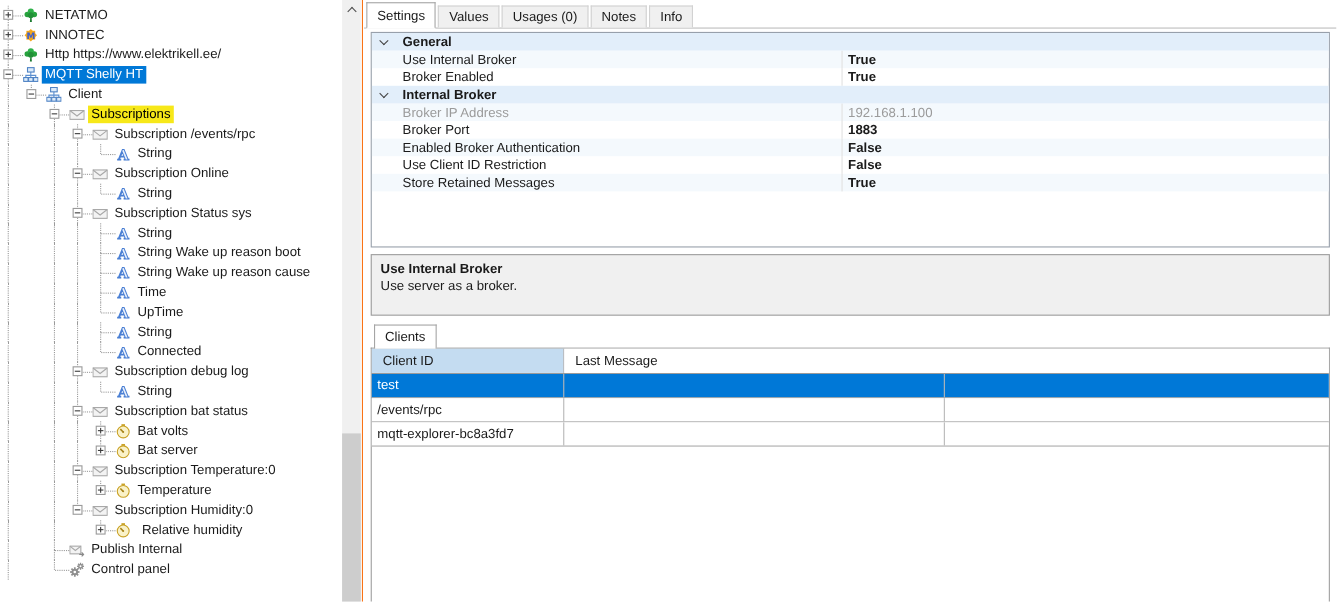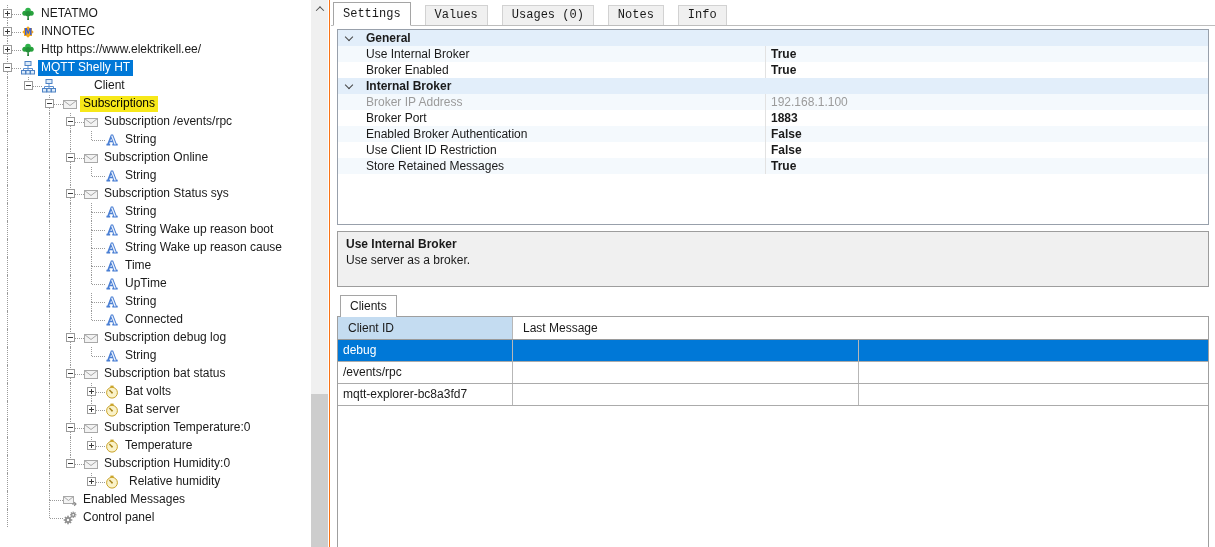--- a/index.html
+++ b/index.html
@@ -25,21 +25,21 @@
   .node-label.selected { background:#0078d7; color:#ffffff; }
   .node-label.highlight { background:#f7e819; color:#000; }
   
   .scrollbar { position:absolute; top:0; right:1px; width:17px; height:547px; background:#f0f0f0; }
   .sb-btn { position:absolute; top:0; left:0; width:17px; height:17px; display:flex; align-items:center; justify-content:center; }
   .chev-up { width:6px; height:6px; border-left:1.6px solid #505050; border-top:1.6px solid #505050; transform:rotate(45deg) translate(1px,1px); }
   .sb-thumb { position:absolute; left:0; top:394px; bottom:0; width:17px; background:#cdcdcd; }
   
   .right-pane { position:absolute; left:331px; top:0; width:884px; height:547px; background:#fff; }
   .tabstrip { position:absolute; left:0; top:0; width:884px; height:26px; display:flex; align-items:flex-end; padding-left:2px; border-bottom:1px solid #bdbdbd; }
-  .tab { height:20px; line-height:19px; padding:0 9px; background:#f0f0f0; border:1px solid #d2d2d2; border-bottom:none; margin-right:14px; cursor:default;font-family:Liberation Mono, monospace; }
+  .tab { height:20px; line-height:19px; padding:0 9px; background:#f0f0f0; border:1px solid #d2d2d2; border-bottom:none; margin-right:2px; cursor:default; }
   .tab.active { height:24px; line-height:23px; background:#fff; border:1px solid #a5a5a5; border-bottom:1px solid #fff; margin-bottom:-1px; z-index:2; }
   
   .prop-grid { position:absolute; left:6px; top:29px; width:872px; height:196px; background:#fff; border:1px solid #98a0ab; overflow:hidden; }
   .pg-cat { position:relative; height:16px; line-height:16px; background:#e2eefa; font-weight:bold; padding-left:28px; }
   .pg-chev { position:absolute; left:8px; top:4px; width:6px; height:6px; border-left:1.4px solid #444; border-bottom:1.4px solid #444; transform:rotate(-45deg); }
   .pg-row { display:flex; height:16px; line-height:16px; }
   .pg-row.alt { background:#f4f9fd; }
   .pg-name { width:428px; padding-left:28px; border-right:1px solid #e2e2e2; overflow:hidden; }
   .pg-val { flex:1; padding-left:5px; font-weight:bold; overflow:hidden; }
   .pg-row.disabled .pg-name, .pg-row.disabled .pg-val { color:#9b9b9b; font-weight:normal; }
@@ -131,21 +131,21 @@
           <span class="expander minus" style="left: 24px;"></span>
           <span class="node-icon" style="left: 42px;"><svg width="14" height="14" viewBox="0 0 14 14">
               <path d="M7 4.5 V7 M2.5 9.5 V7.5 H11.5 V9.5 M7 7.5 V9.5" stroke="#5b8fd0" fill="none"></path>
               <g stroke="#4e82c4" fill="#dcebfa">
                 <rect x="4" y="0.5" width="6" height="4"></rect>
                 <rect x="0.5" y="9.5" width="4" height="3.5"></rect>
                 <rect x="5" y="9.5" width="4" height="3.5"></rect>
                 <rect x="9.5" y="9.5" width="4" height="3.5"></rect>
               </g>
             </svg></span>
-          <span class="node-label" style="left: 59px; margin-left: 32px;">Client</span>
+          <span class="node-label" style="left: 59px;">Client</span>
         </div>
         <div class="tree-row">
           <div class="guide-v" style="left: 7px;"></div>
           <div class="guide-vt" style="left: 49px;"></div>
           <div class="guide-vb" style="left: 49px;"></div>
           <div class="guide-h" style="left: 50px;"></div>
           <span class="expander minus" style="left: 45px;"></span>
           <span class="node-icon" style="left: 63px;"><svg width="14" height="14" viewBox="0 0 14 14">
               <rect x="0.5" y="3.5" width="13" height="8" fill="#f3f3f3" stroke="#a8a8a8"></rect>
               <path d="M0.5 3.5 L7 8.5 L13.5 3.5" fill="none" stroke="#a8a8a8"></path>
@@ -420,21 +420,21 @@
         <div class="tree-row">
           <div class="guide-v" style="left: 7px;"></div>
           <div class="guide-vt" style="left: 49px;"></div>
           <div class="guide-vb" style="left: 49px;"></div>
           <div class="guide-h" style="left: 50px;"></div>
           <span class="node-icon" style="left: 63px;"><svg width="14" height="14" viewBox="0 0 14 14">
               <rect x="0.5" y="3.5" width="10" height="7" fill="#f3f3f3" stroke="#a8a8a8"></rect>
               <path d="M0.5 3.5 L5.5 7.5 L10.5 3.5" fill="none" stroke="#a8a8a8"></path>
               <path d="M9 11 h4 m-1.8 -1.8 l1.8 1.8 l-1.8 1.8" fill="none" stroke="#8a8a8a" stroke-width="1.1"></path>
             </svg></span>
-          <span class="node-label" style="left: 80px;">Enabled Messages</span>
+          <span class="node-label" style="left: 80px;">Publish Internal</span>
         </div>
         <div class="tree-row">
           <div class="guide-v" style="left: 7px;"></div>
           <div class="guide-vt" style="left: 49px;"></div>
           <div class="guide-h" style="left: 50px;"></div>
           <span class="node-icon" style="left: 63px;"><svg width="14" height="14" viewBox="0 0 14 14">
               <g fill="#8f8f8f">
                 <g transform="translate(5 9)">
                   <rect x="-0.8" y="-4.3" width="1.6" height="8.6"></rect>
                   <rect x="-0.8" y="-4.3" width="1.6" height="8.6" transform="rotate(45)"></rect>
@@ -515,21 +515,21 @@
       <span>Clients</span>
     </div>
 
     <div class="clients-grid">
       <div class="cg-header" id="cgheader">
           <div class="cg-hcell w1 first">Client ID</div>
           <div class="cg-hcell w3">Last Message</div>
         </div>
       <div id="cgrows">
           <div class="cg-row selected">
-            <div class="cg-cell w1">debug</div>
+            <div class="cg-cell w1">test</div>
             <div class="cg-cell w2"></div>
             <div class="cg-cell w3"></div>
           </div>
           <div class="cg-row">
             <div class="cg-cell w1">/events/rpc</div>
             <div class="cg-cell w2"></div>
             <div class="cg-cell w3"></div>
           </div>
           <div class="cg-row">
             <div class="cg-cell w1">mqtt-explorer-bc8a3fd7</div>

